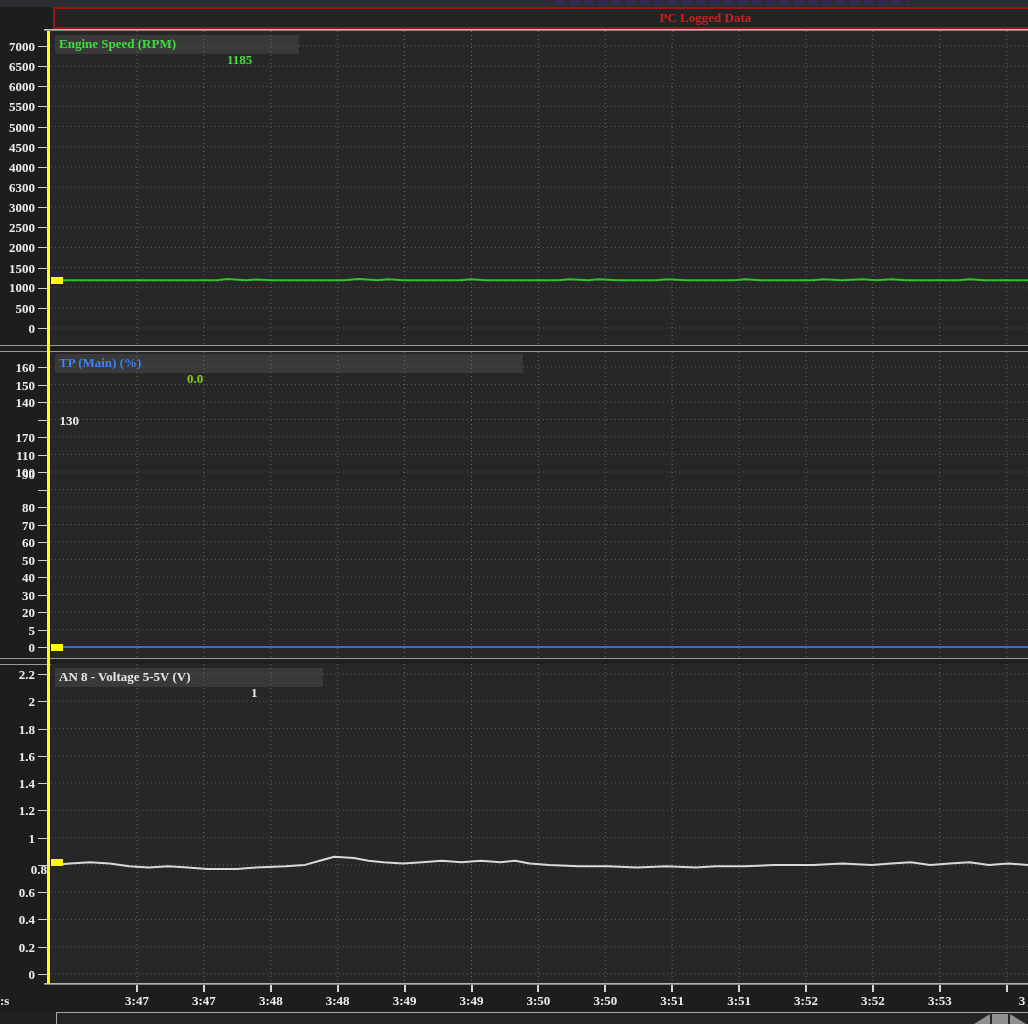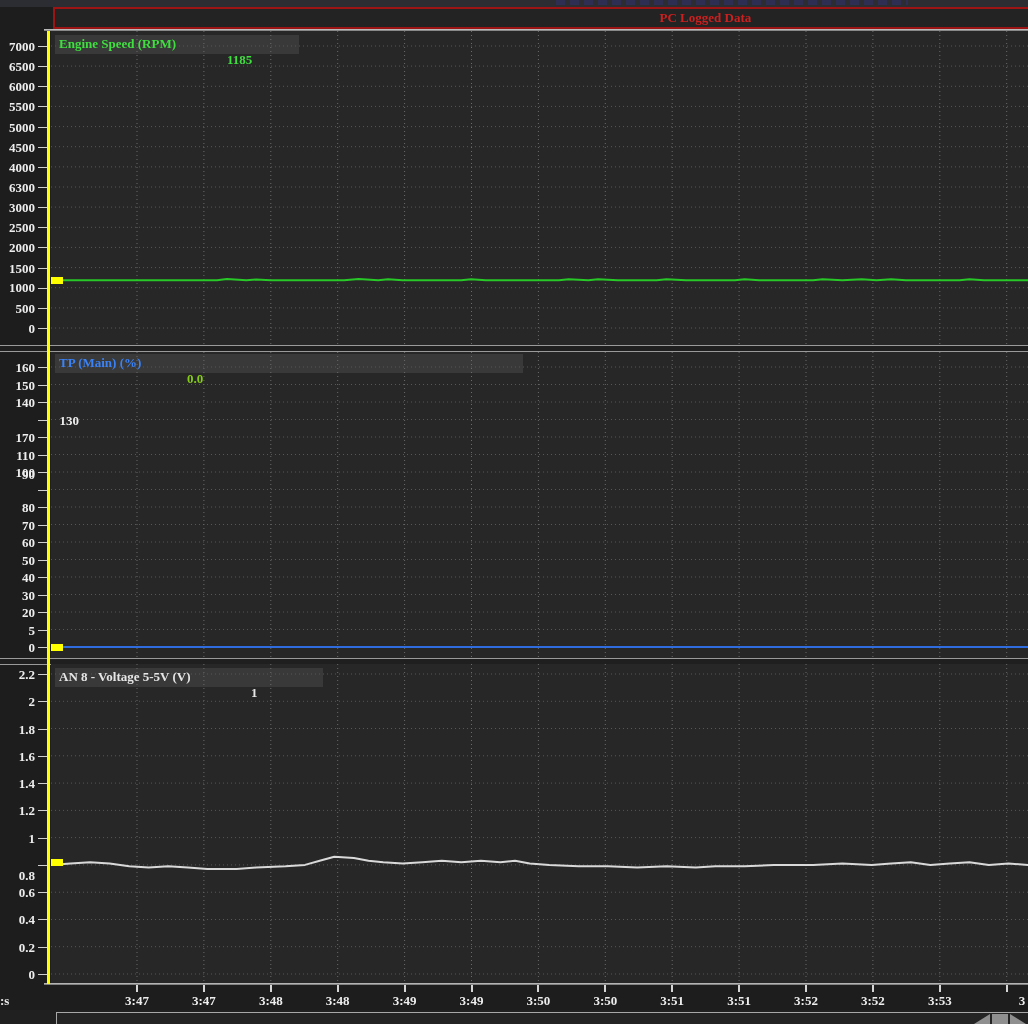--- a/index.html
+++ b/index.html
@@ -278,21 +278,21 @@
       <div class="ylab" style="top: 58.5455px;">1.8</div>
       <div class="ymark" style="top: 65px;"></div>
       <div class="ylab" style="top: 85.8182px;">1.6</div>
       <div class="ymark" style="top: 92px;"></div>
       <div class="ylab" style="top: 113.091px;">1.4</div>
       <div class="ymark" style="top: 119px;"></div>
       <div class="ylab" style="top: 140.364px;">1.2</div>
       <div class="ymark" style="top: 146px;"></div>
       <div class="ylab" style="top: 167.636px;">1</div>
       <div class="ymark" style="top: 174px;"></div>
-      <div class="ylab" style="top: 205px;">0.8</div>
+      <div class="ylab" style="top: 199px; margin-left: 12px;">0.8</div>
       <div class="ymark" style="top: 201px;"></div>
       <div class="ylab" style="top: 222.182px;">0.6</div>
       <div class="ymark" style="top: 228px;"></div>
       <div class="ylab" style="top: 249.455px;">0.4</div>
       <div class="ymark" style="top: 255px;"></div>
       <div class="ylab" style="top: 276.727px;">0.2</div>
       <div class="ymark" style="top: 283px;"></div>
       <div class="ylab" style="top: 304px;">0</div>
       <div class="ymark" style="top: 310px;"></div>
     </div>

